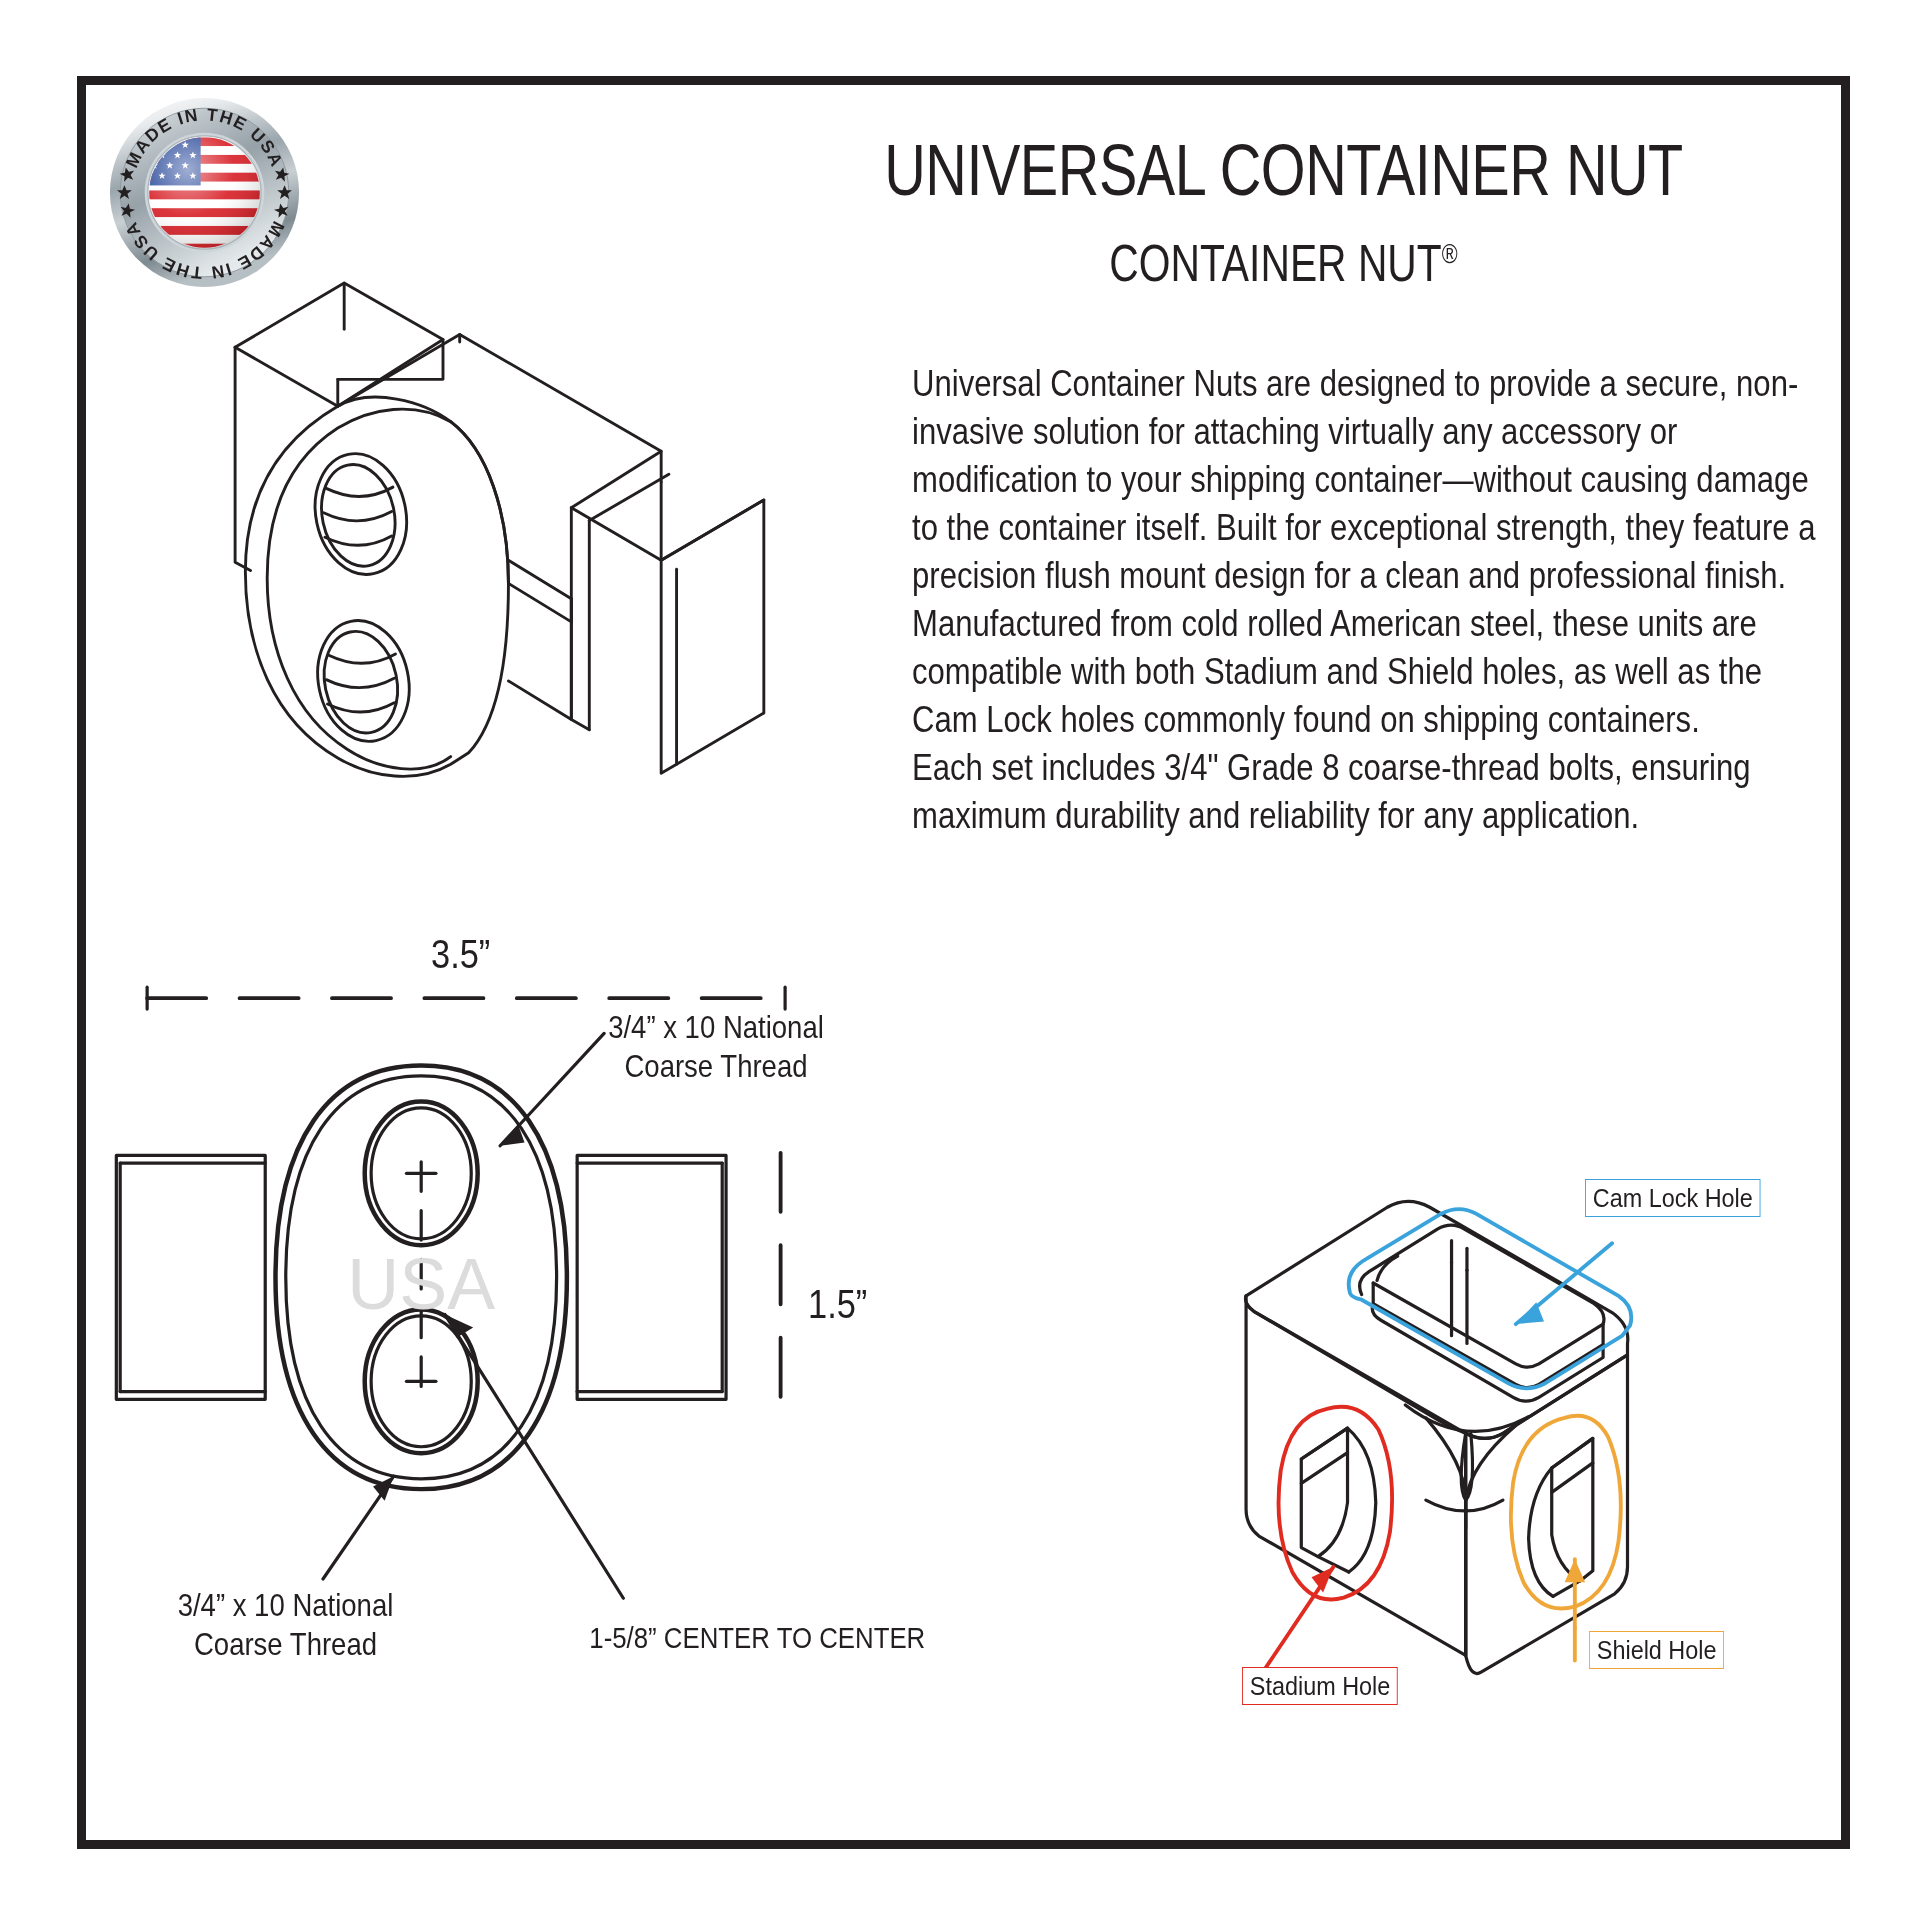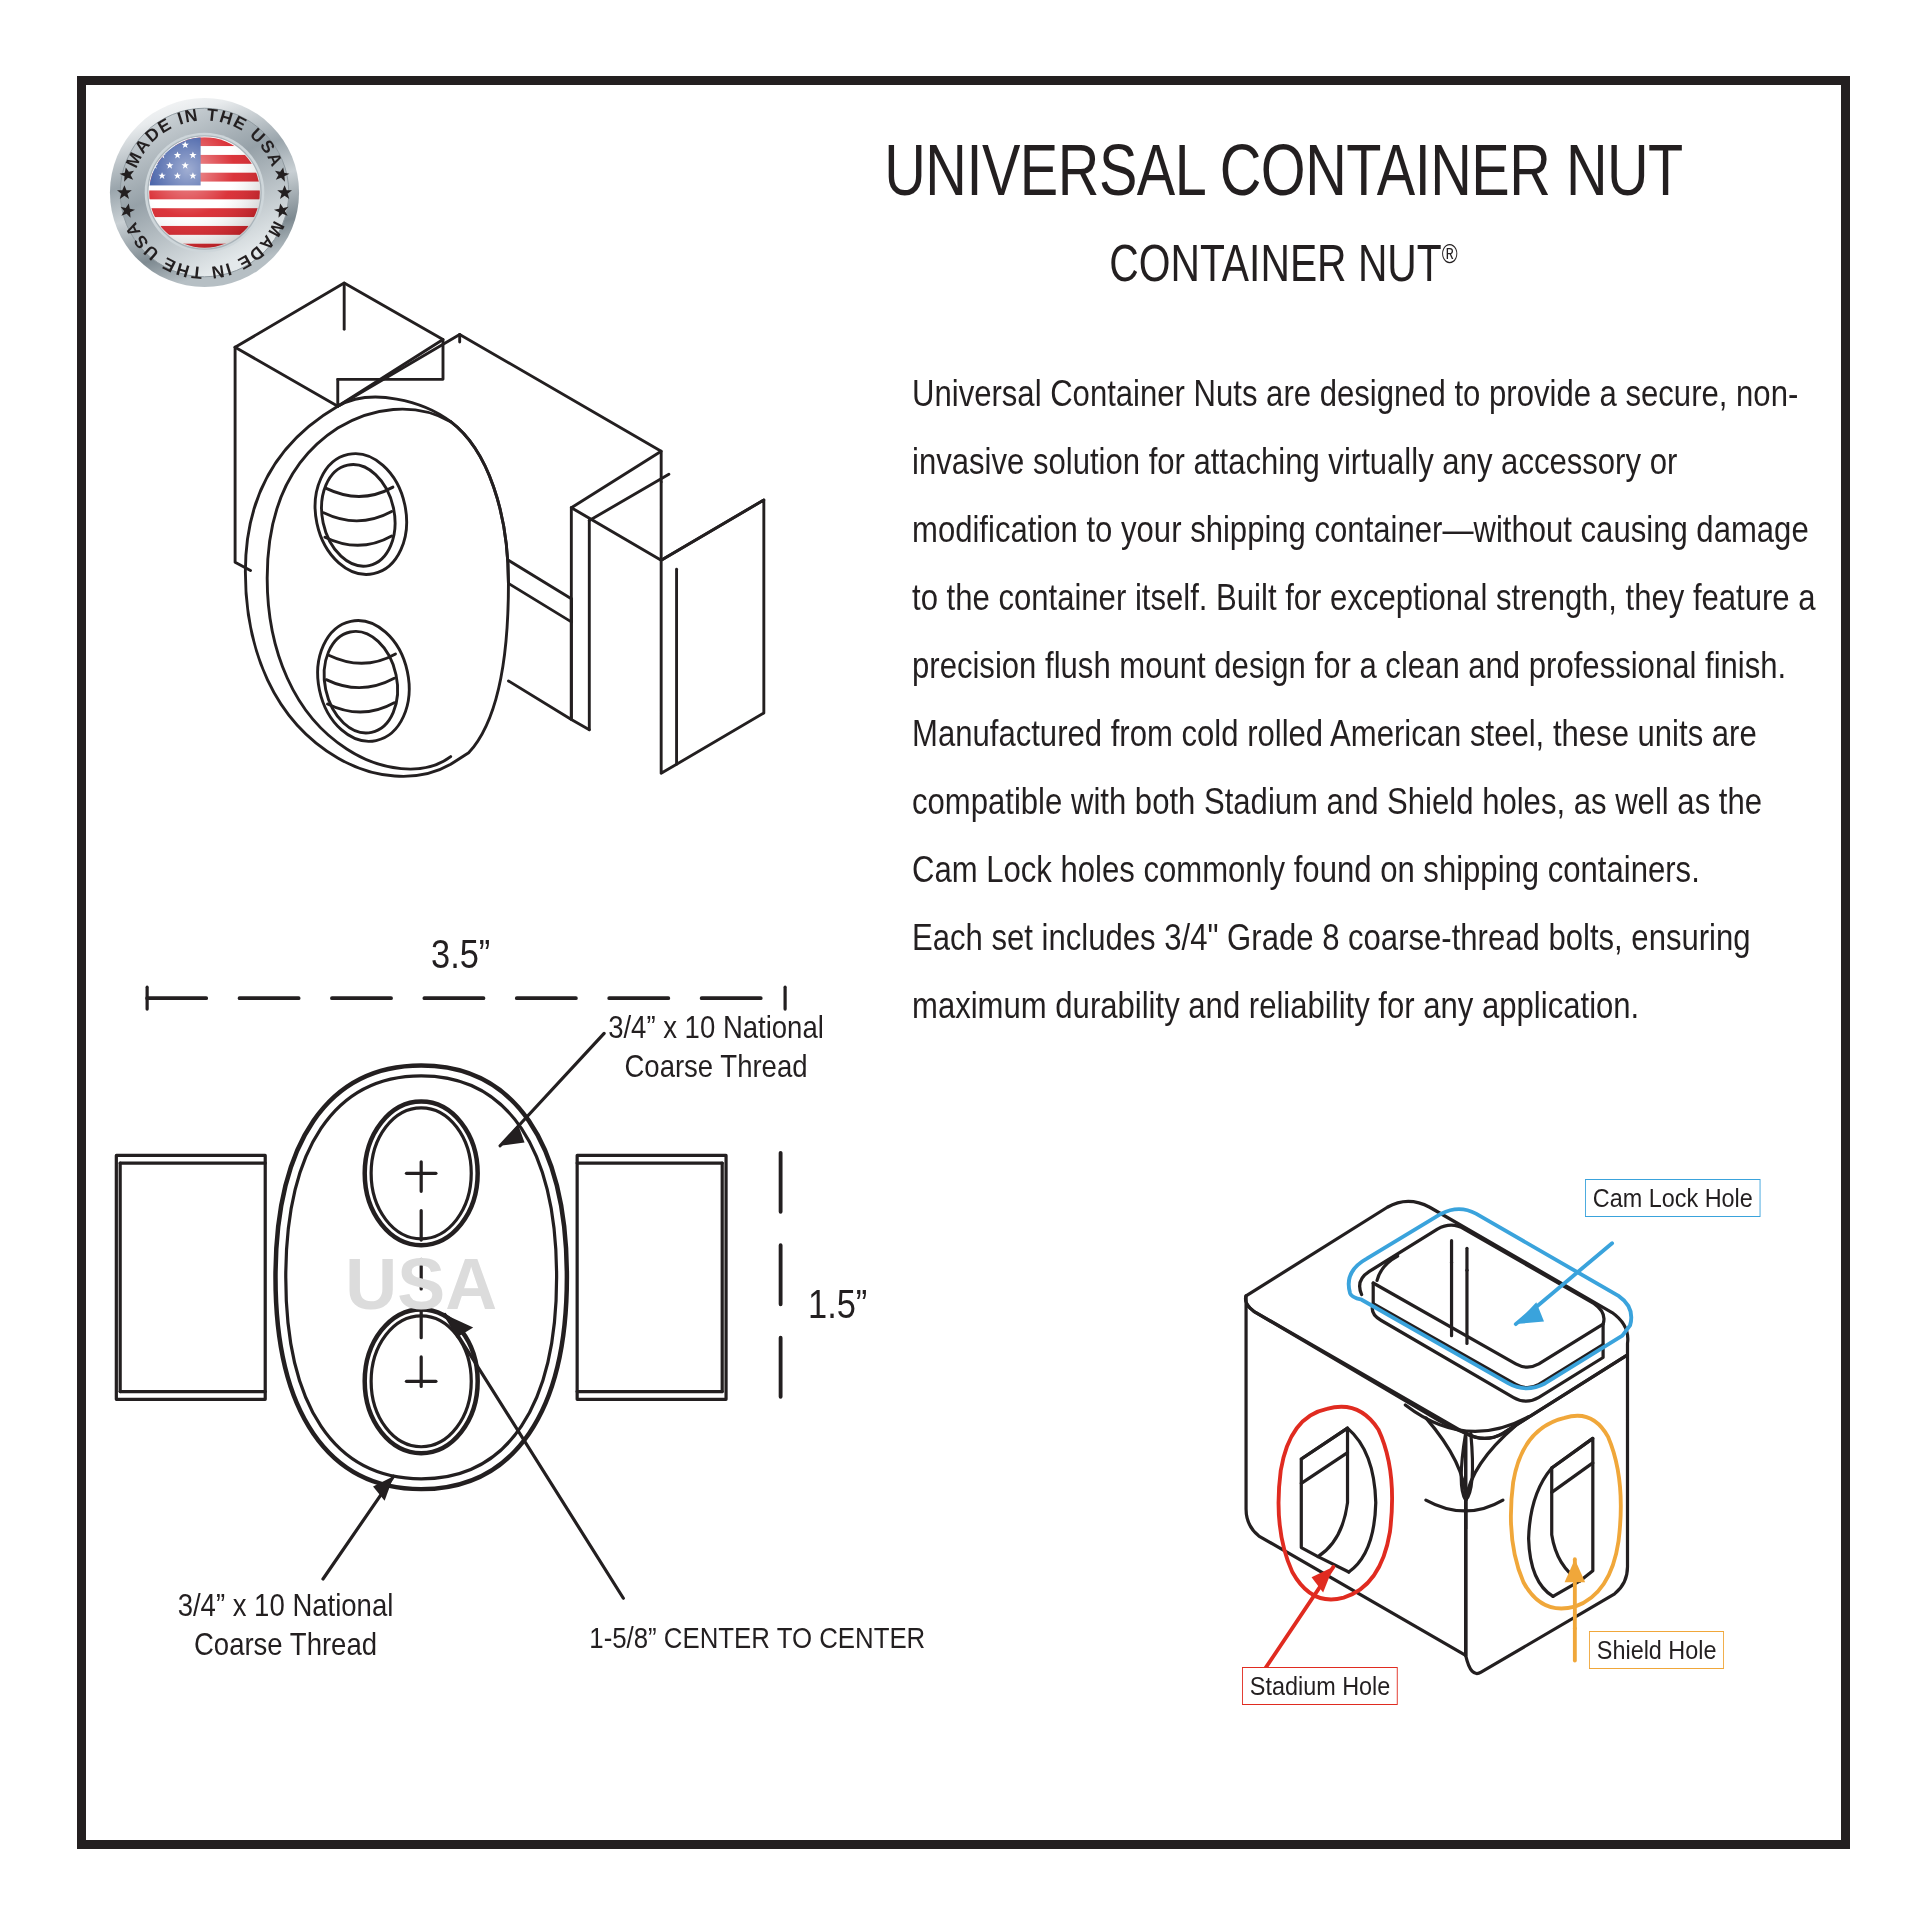--- a/index.html
+++ b/index.html
@@ -20,25 +20,25 @@
   #title{position:absolute;left:738px;top:134px;width:1091px;text-align:center;
          font-size:72px;line-height:1.0;letter-spacing:-0.6px;font-weight:400;
          transform:scaleX(.80);transform-origin:50% 50%;white-space:nowrap;}
   #subtitle{position:absolute;left:738px;top:238px;width:1091px;text-align:center;
          font-size:51px;line-height:1.0;font-weight:400;
          transform:scaleX(.80);transform-origin:50% 50%;white-space:nowrap;}
   #subtitle .reg{font-size:27px;vertical-align:super;}
 
   
   #body-copy{position:absolute;left:912px;top:360px;width:912px;
-             font-size:37px;line-height:68px;font-weight:400;}
+             font-size:37px;line-height:48px;font-weight:400;}
   #body-copy p{margin:0;transform:scaleX(.84);transform-origin:0 50%;width:119%;}
 
   
-  .draw{position:absolute;font-weight:bold;}
+  .draw{position:absolute;}
   .draw svg{display:block;overflow:visible;}
 
   #iso-top{left:212px;top:270px;}
   #front-view{left:116px;top:950px;}
   #corner-iso{left:1169px;top:1143px;}
 
   
   .callout{position:absolute;font-size:32px;line-height:39px;text-align:center;
            transform:scaleX(.86);transform-origin:50% 50%;white-space:nowrap;}
   #co-thread-top{left:581px;top:1008px;width:270px;}

